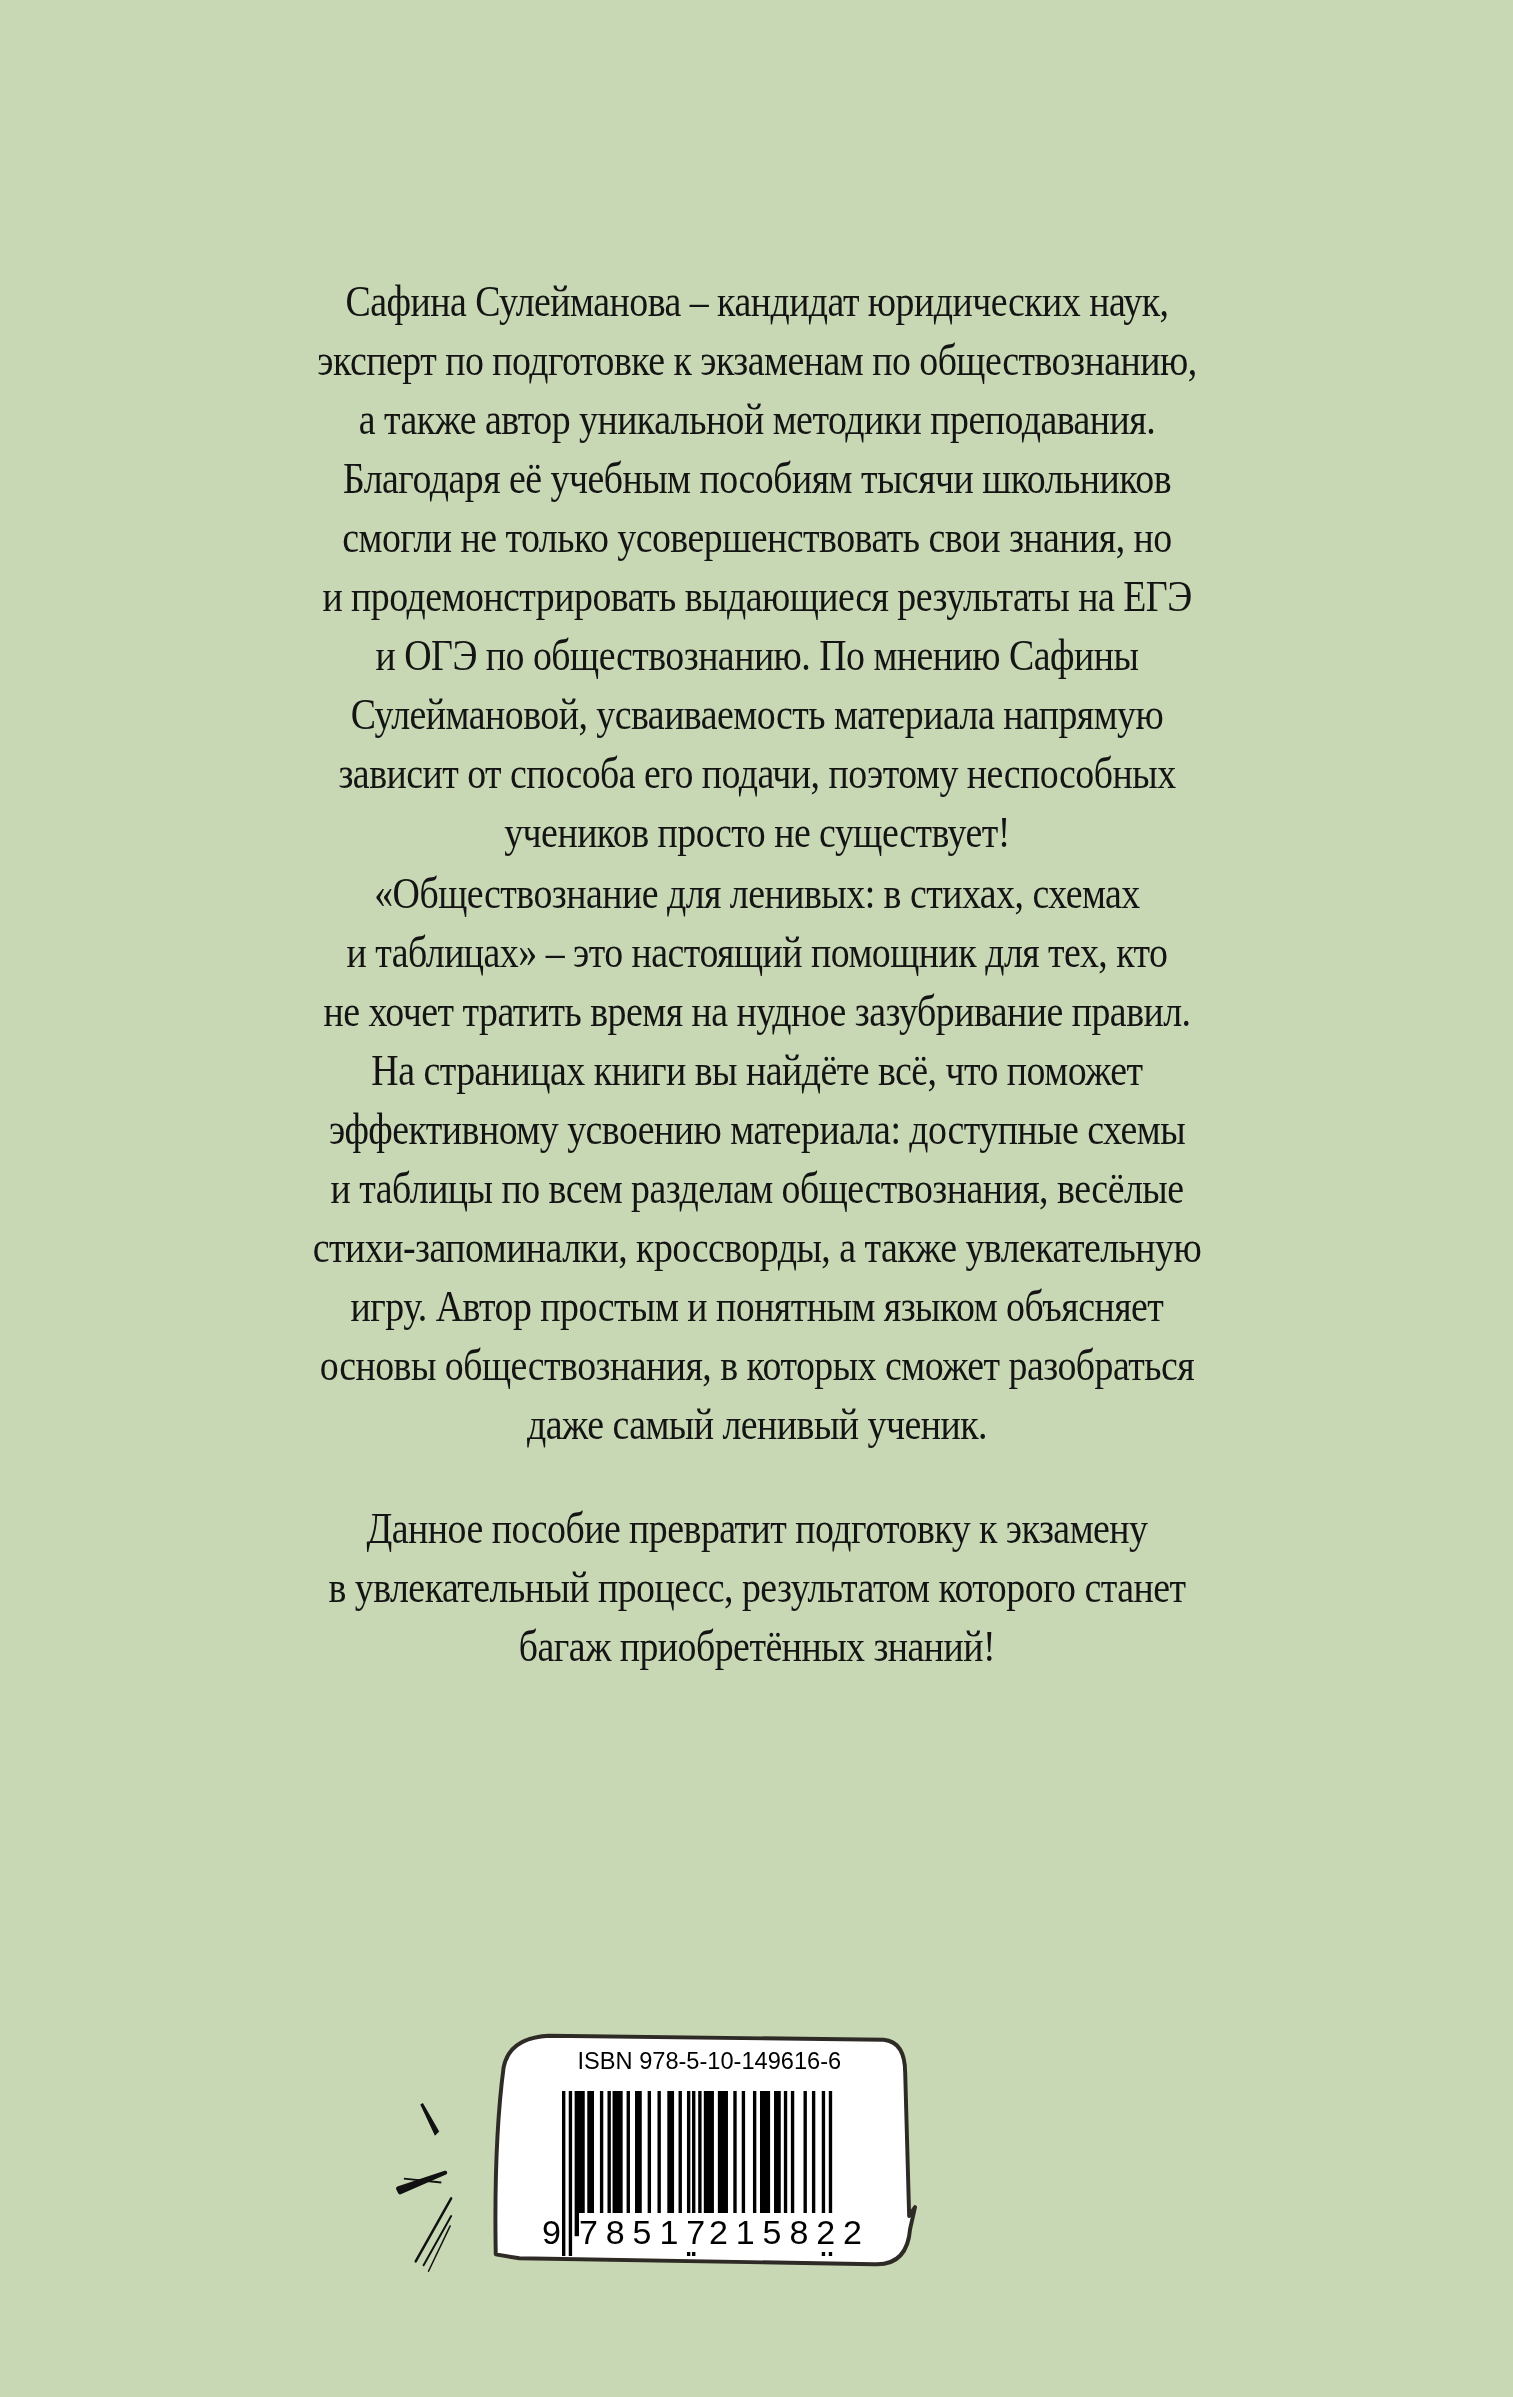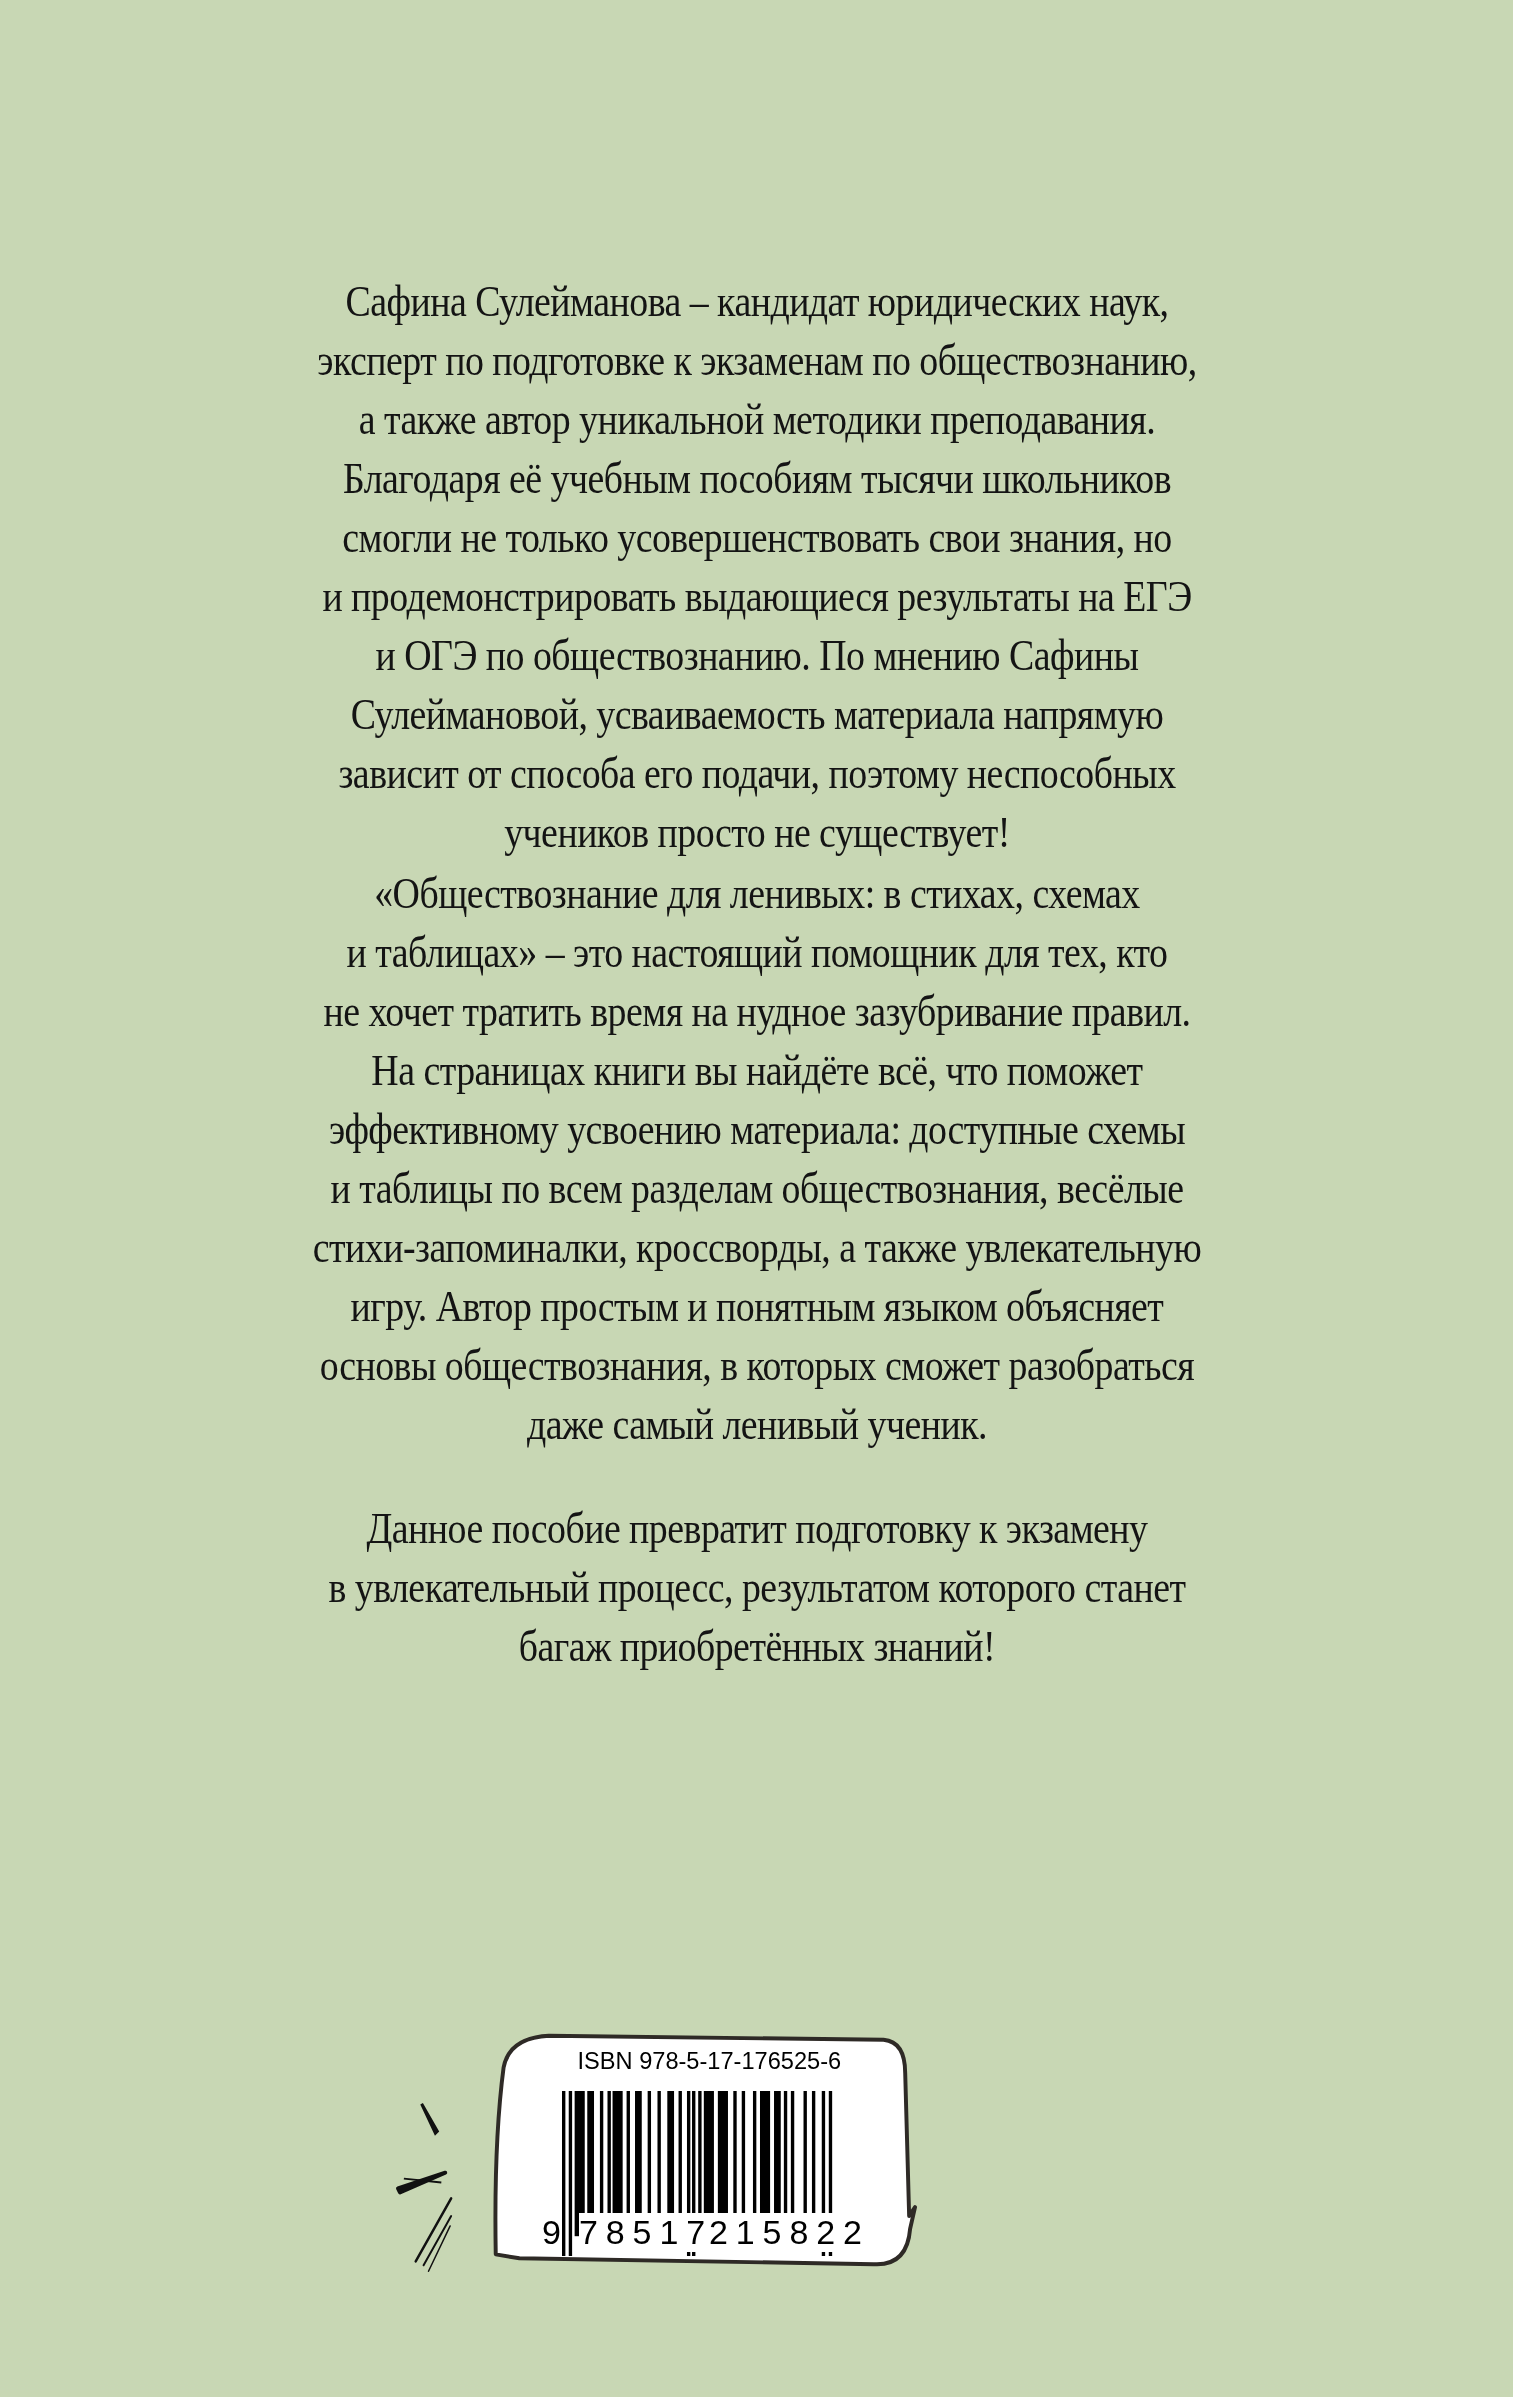--- a/index.html
+++ b/index.html
@@ -122,21 +122,21 @@
   <path d="M10 92 L48 96" stroke="#111" stroke-width="2"></path>
   <path d="M22 176 L58 112" stroke="#111" stroke-width="2.5" stroke-linecap="round"></path>
   <path d="M30 180 L58 130" stroke="#111" stroke-width="2" stroke-linecap="round"></path>
   <path d="M35 186 L57 140" stroke="#111" stroke-width="1.5" stroke-linecap="round"></path>
 </svg>
 
 <div class="barcode-box">
   <svg class="frame" viewBox="0 0 445 257">
     <path d="M24 44 Q30 14 70 12 L410 16 Q432 18 432 50 L436 195 L442 186 L437 208 Q434 246 400 244 L40 238 L16 234 Q14 120 24 44 Z" fill="#ffffff" stroke="#2e2a26" stroke-width="4" stroke-linejoin="round"></path>
   </svg>
-  <div class="isbn-label">ISBN 978-5-17-176525-6</div>
+  <div class="isbn-label">ISBN 978-5-10-149616-6</div>
   <div class="bars">
     <svg id="bars-svg" viewBox="0 0 96.5 100" preserveAspectRatio="none">
         <rect x="0" y="0" width="1.2" height="100" fill="#000"></rect>
         <rect x="2.4" y="0" width="1.2" height="100" fill="#000"></rect>
         <rect x="4.5" y="0" width="3.6" height="88" fill="#000"></rect>
         <rect x="9" y="0" width="2.4" height="88" fill="#000"></rect>
         <rect x="13.5" y="0" width="1.2" height="88" fill="#000"></rect>
         <rect x="16.2" y="0" width="1.2" height="88" fill="#000"></rect>
         <rect x="18" y="0" width="3.6" height="88" fill="#000"></rect>
         <rect x="23" y="0" width="1.2" height="88" fill="#000"></rect>

